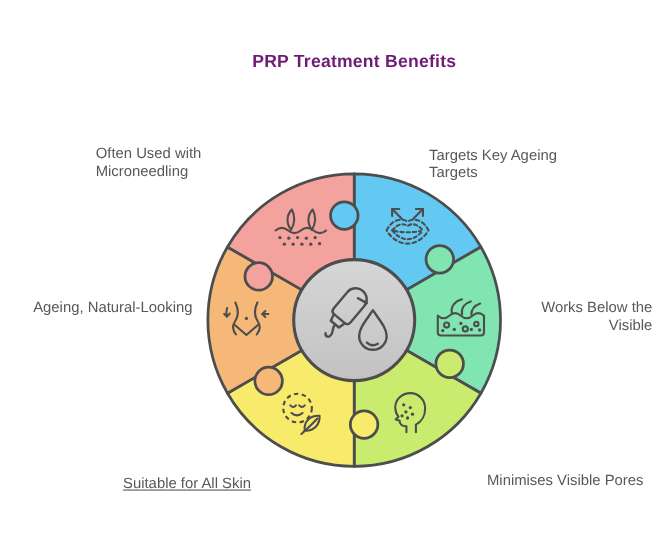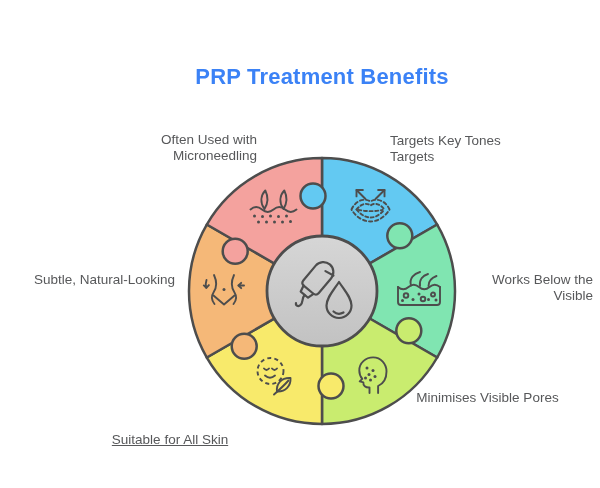--- a/index.html
+++ b/index.html
@@ -1,35 +1,35 @@
 <!DOCTYPE html>
 <html><head>
 <meta charset="utf-8">
 <style>
   html,body{margin:0;padding:0;}
   body{
     width:600px;height:488px;position:relative;overflow:hidden;
     background:#ffffff;font-family:"Liberation Sans",sans-serif;
   }
   .title{
-    position:absolute;top:64px;left:322px;transform:translateX(-50%);
-    font-size:22px;font-weight:700;color:#3b82f6;white-space:nowrap;
+    position:absolute;top:48px;left:322px;transform:translateX(-50%);
+    font-size:16px;font-weight:700;color:#701a75;white-space:nowrap;
     letter-spacing:.2px;margin:0;
   }
   #wheel{position:absolute;left:0;top:0;}
   .lbl{
     position:absolute;font-size:13.5px;color:#57585a;line-height:16px;
   }
   .lbl span{display:block;}
   .lbl-ageing{left:390px;top:133px;width:150px;text-align:left;}
   .lbl-surface{left:468px;top:272px;width:125px;text-align:right;}
-  .lbl-pores{left:390px;top:390px;width:195px;text-align:center;}
+  .lbl-pores{left:390px;top:429px;width:195px;text-align:right;}
   .lbl-tones{left:85px;top:432px;width:170px;text-align:center;text-decoration:underline;}
   .lbl-results{left:5px;top:272px;width:170px;text-align:right;}
-  .lbl-micro{left:87px;top:132px;width:170px;text-align:right;}
+  .lbl-micro{left:87px;top:132px;width:170px;}
 </style>
 </head>
 <body>
 
 <h1 class="title">PRP Treatment Benefits</h1>
 
 <svg id="wheel" width="600" height="488" viewBox="0 0 600 488">
     <defs>
       <linearGradient id="cg" x1="0" y1="0" x2="0" y2="1">
         <stop offset="0" stop-color="#d6d6d6"></stop>
@@ -122,32 +122,32 @@
         <path d="M1,-15 L10,-16.8" fill="none" stroke="#4d4d4d" stroke-width="2.2" stroke-linecap="round" stroke-linejoin="round"></path>
         <path d="M-6.5,10 L-4.8,16.5 L4.8,16.5 L6.5,10" fill="none" stroke="#4d4d4d" stroke-width="2.2" stroke-linecap="round" stroke-linejoin="round"></path>
       </g>
       <path d="M-17.5,4 C-20.5,8 -18.5,11 -21.5,14 C-23.8,16.3 -26.6,14.6 -26,12" fill="none" stroke="#4d4d4d" stroke-width="2.2" stroke-linecap="round" stroke-linejoin="round"></path>
       <path d="M17,-9 C11,0 4.5,7 4.5,14.5 A12.5,12.5 0 0 0 29.5,14.5 C29.5,7 23,0 17,-9 Z" fill="none" stroke="#4d4d4d" stroke-width="2.2" stroke-linecap="round" stroke-linejoin="round"></path>
       <path d="M11.5,20.5 Q16,24.5 21.5,21.5" fill="none" stroke="#4d4d4d" stroke-width="2.2" stroke-linecap="round" stroke-linejoin="round"></path>
     </g>
   </svg>
 
 <div class="lbl lbl-ageing">
-  <span>Targets Key Tones</span>
+  <span>Targets Key Ageing</span>
   <span>Targets</span>
 </div>
 <div class="lbl lbl-surface">
   <span>Works Below the</span>
   <span>Visible</span>
 </div>
 <div class="lbl lbl-pores">
   <span>Minimises Visible Pores</span>
 </div>
 <div class="lbl lbl-tones">
   <span>Suitable for All Skin</span>
 </div>
 <div class="lbl lbl-results">
-  <span>Subtle, Natural-Looking</span>
+  <span>Ageing, Natural-Looking</span>
 </div>
 <div class="lbl lbl-micro">
   <span>Often Used with</span>
   <span>Microneedling</span>
 </div>
 
 </body></html>

